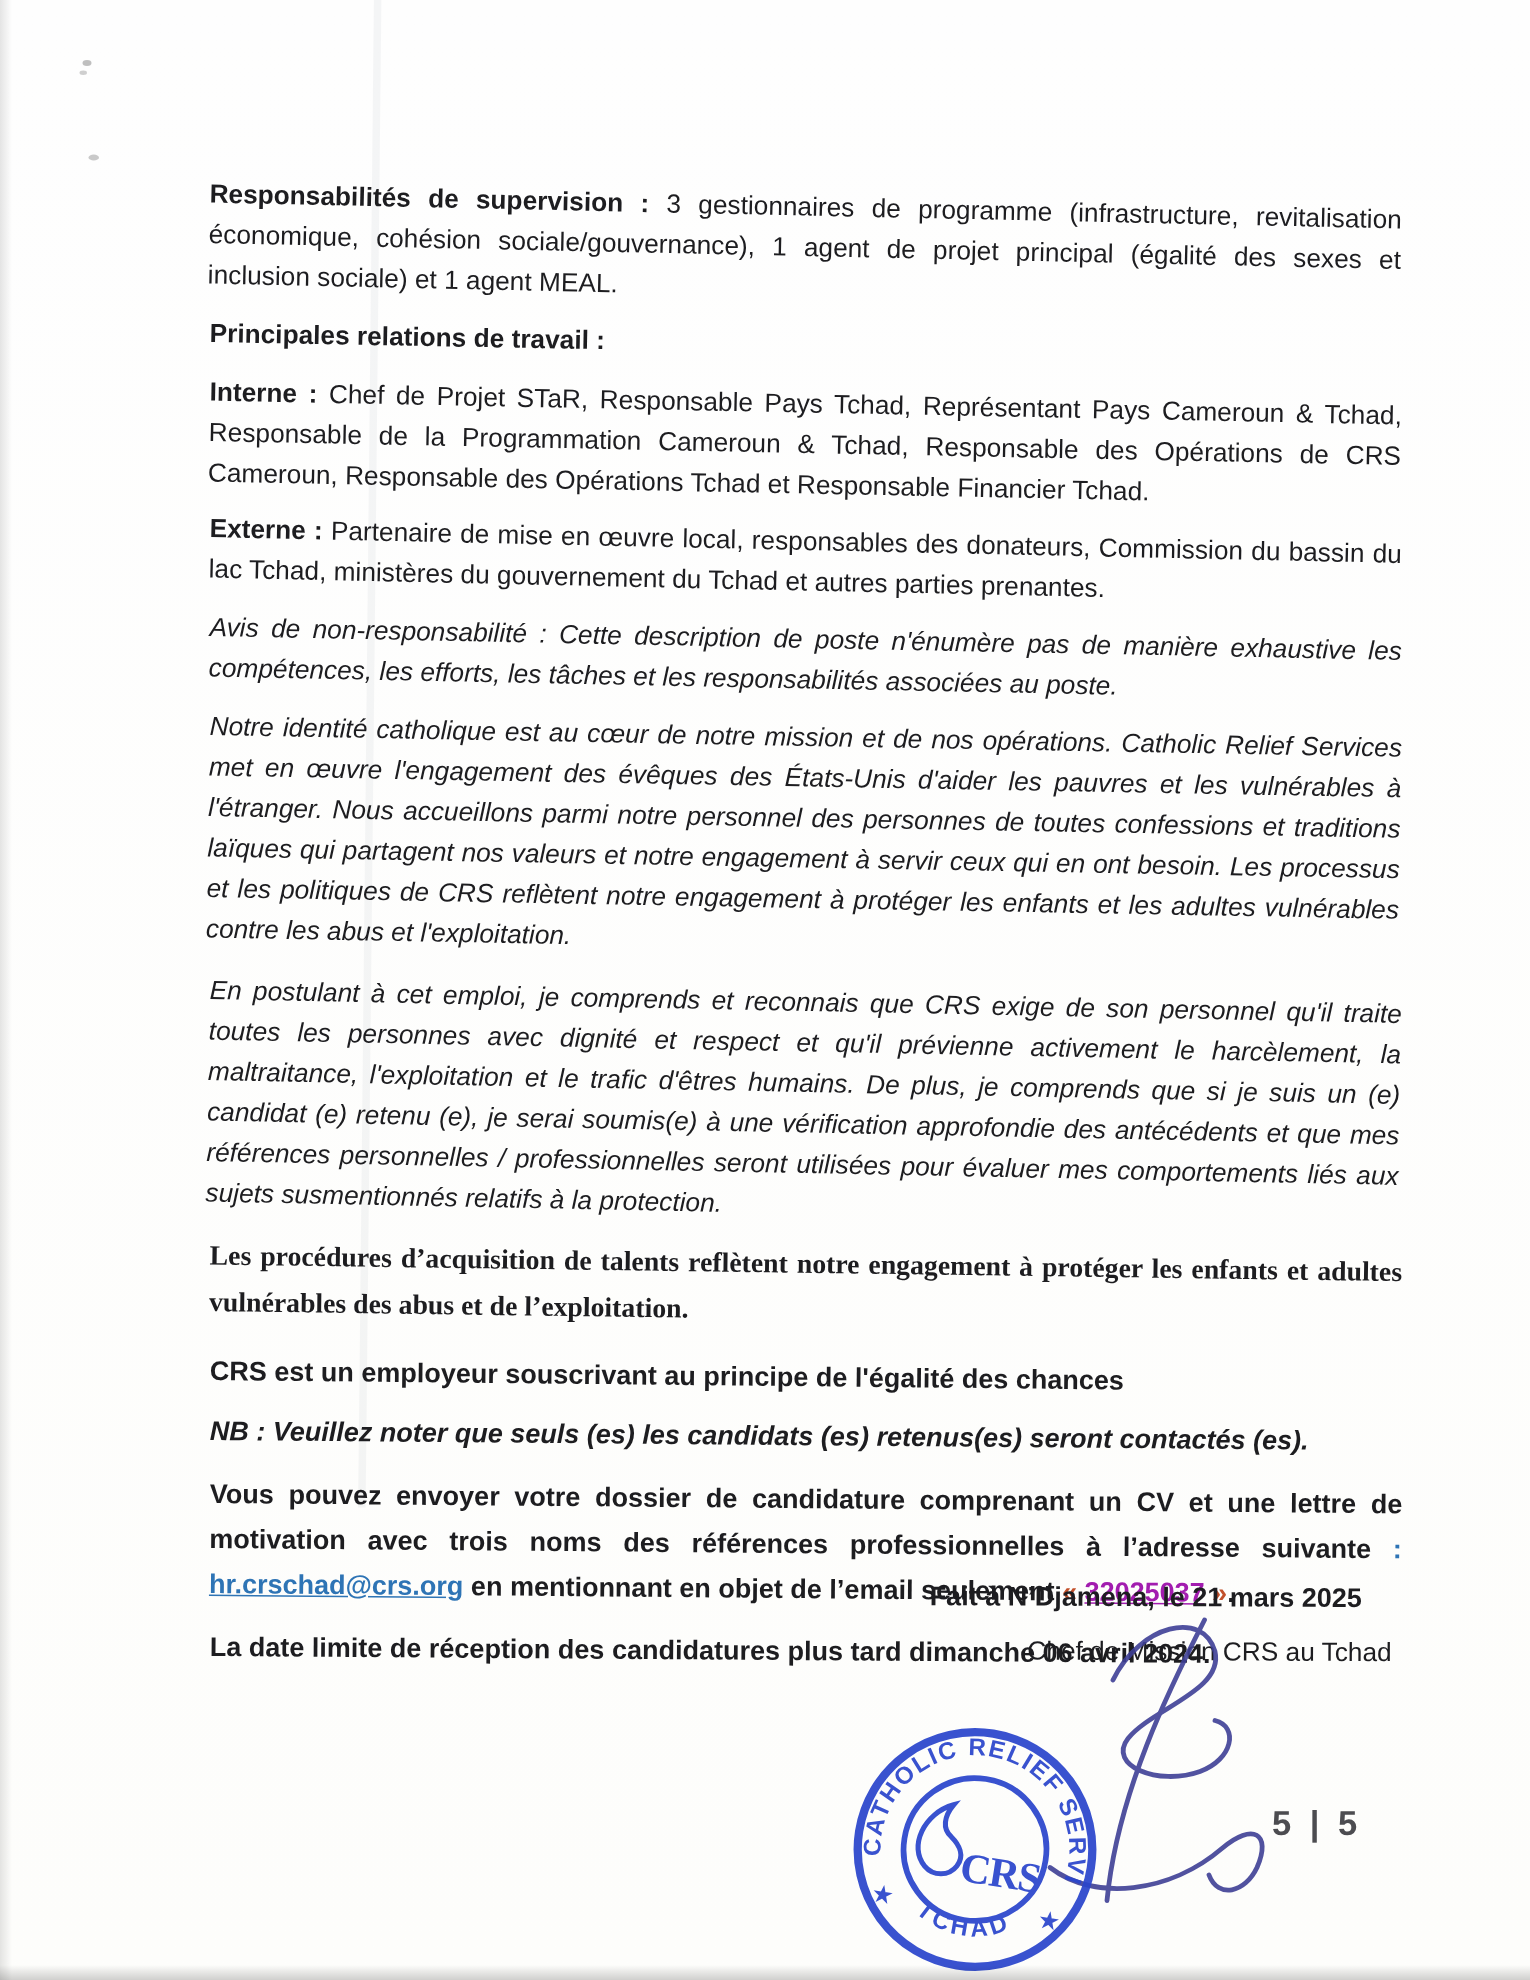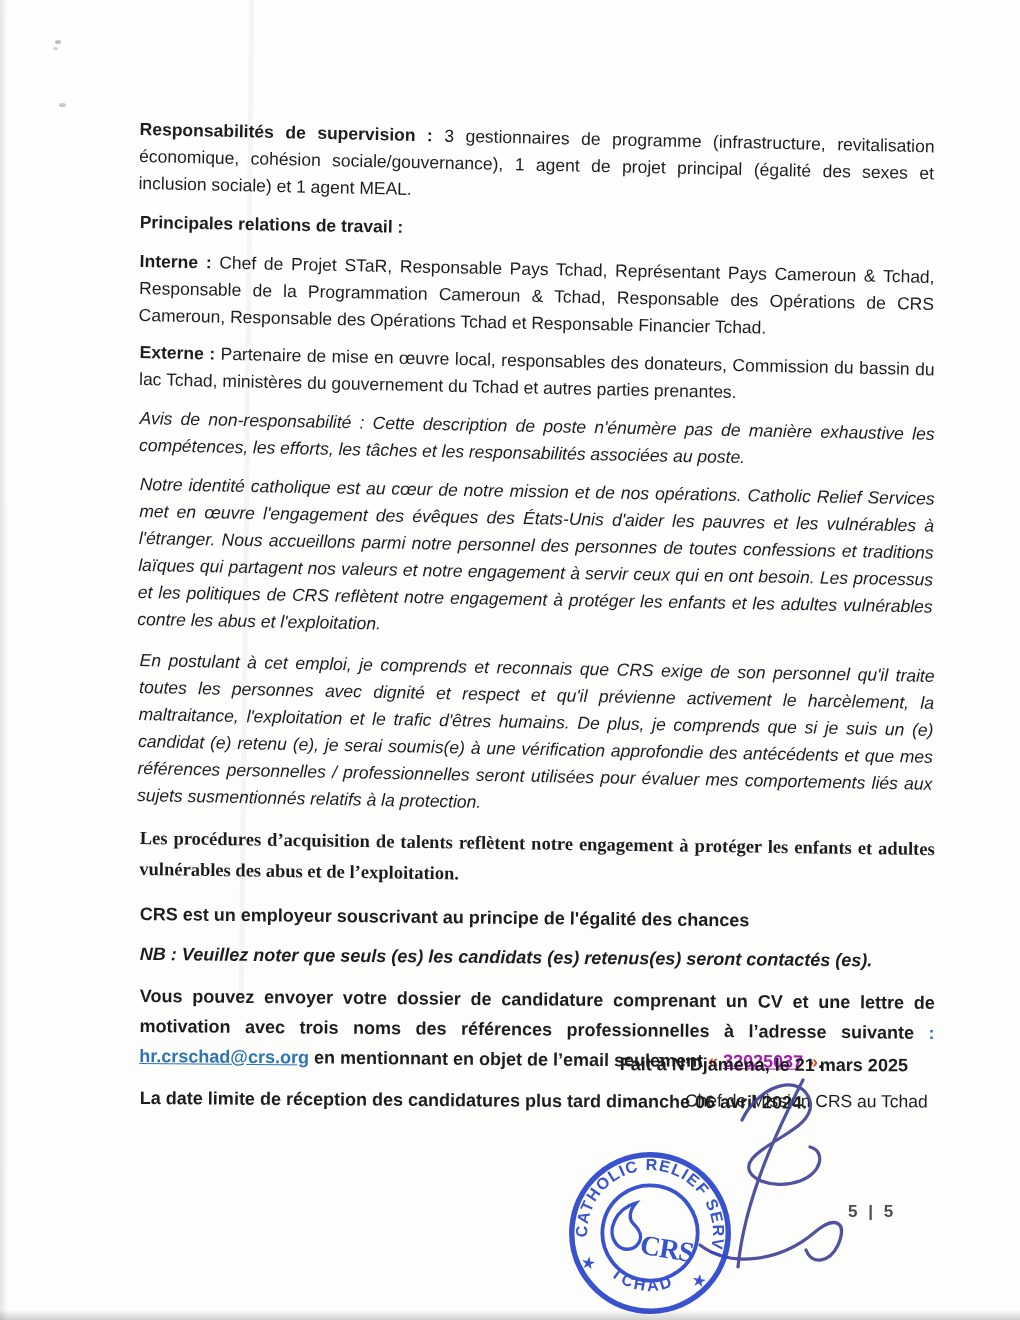--- a/index.html
+++ b/index.html
@@ -39,21 +39,21 @@
   .code-orange{color:#c2502a;}
   .code-num{color:#a21caf;text-decoration:underline;font-weight:700;}
 
   .closing{position:absolute;left:140px;top:1052px;width:792px;text-align:right;
     transform:rotate(.25deg);transform-origin:left top;}
   .closing .place-date{font-weight:700;font-size:18px;margin-right:24px;}
   .closing .signatory{font-size:17.5px;margin-top:15px;margin-right:4px;}
 
   .signature-svg{position:absolute;left:640px;top:1055px;pointer-events:none;}
   .stamp-svg{position:absolute;left:565px;top:1148px;transform:rotate(9deg);opacity:.93;}
-  .page-number{position:absolute;left:848px;top:1202px;font-size:17px;
+  .page-number{position:absolute;left:848px;top:1202px;font-size:23px;
     font-weight:600;color:#4c4c50;letter-spacing:3px;}
 </style>
 </head>
 <body>
 
 <div class="scan-left-edge"></div>
 <div class="fold-line"></div>
 <div class="speck s1"></div>
 <div class="speck s2"></div>
 <div class="speck s3"></div>

